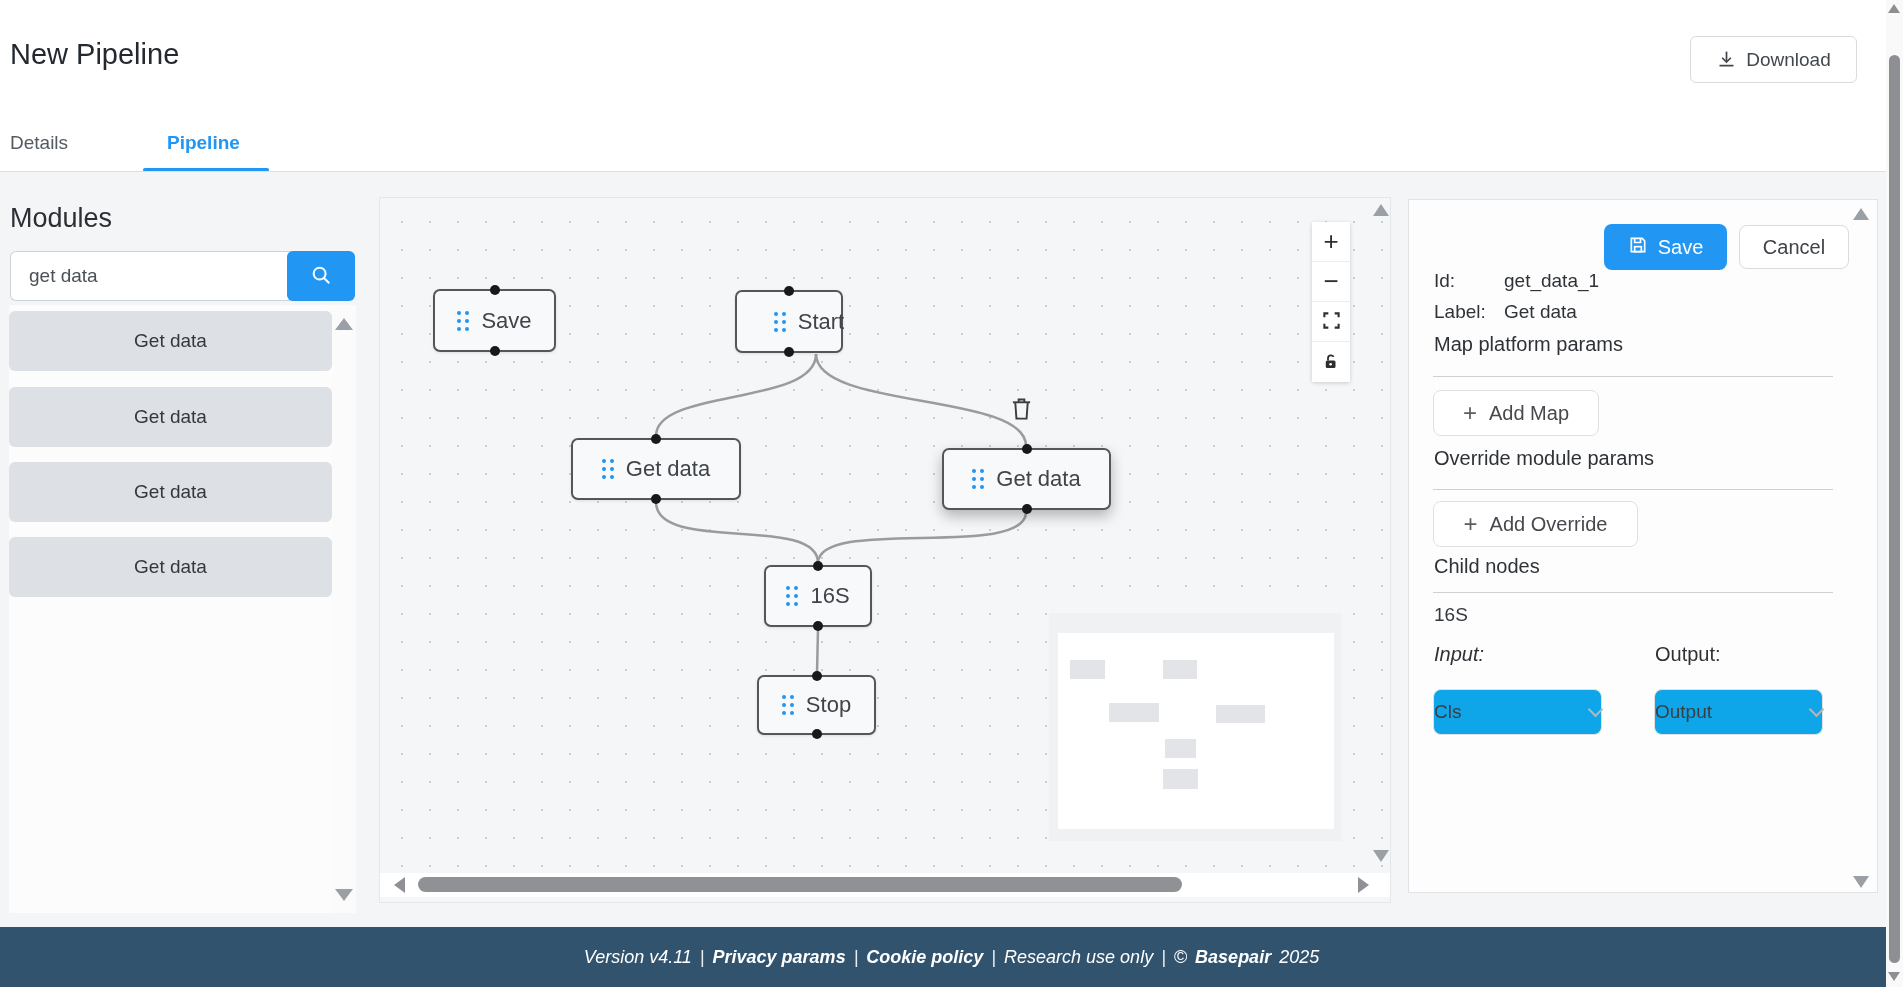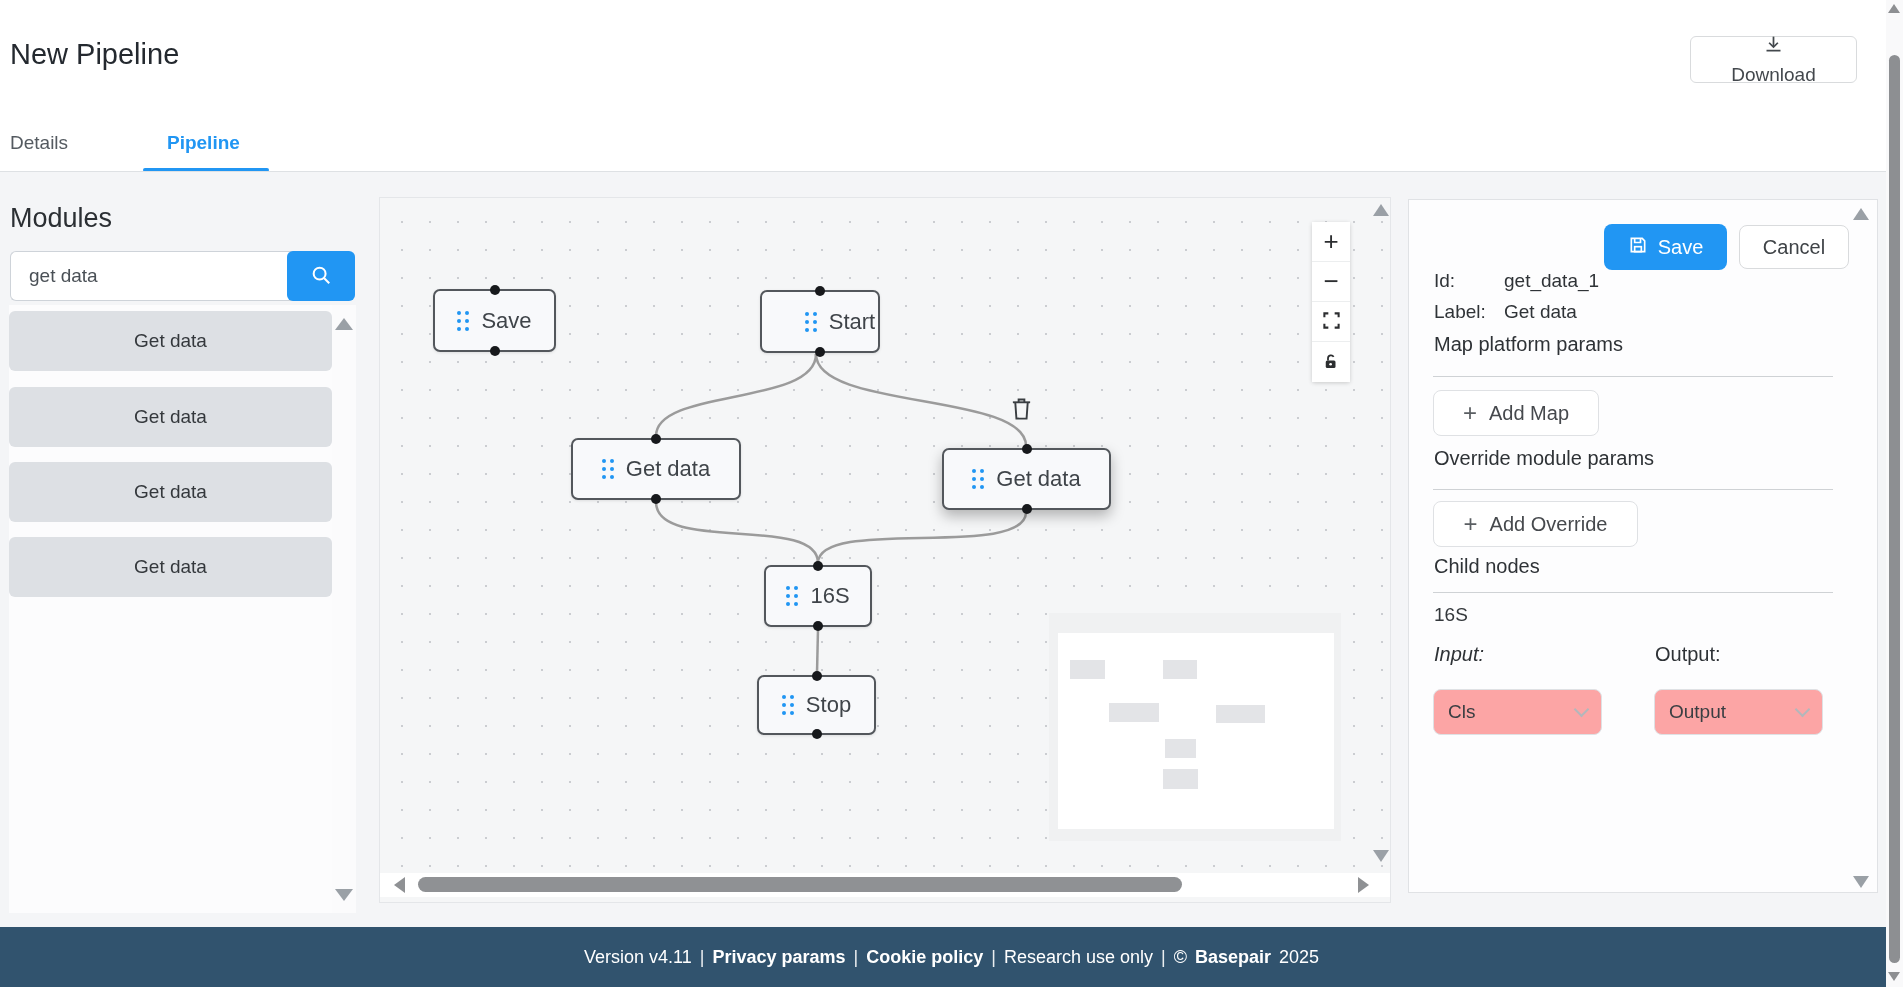--- a/index.html
+++ b/index.html
@@ -4,21 +4,21 @@
 <style>
   * { box-sizing: border-box; margin: 0; padding: 0; }
   html,body { width:1903px; height:987px; }
   body { font-family: "Liberation Sans", sans-serif; background:#fff; overflow:hidden; }
   #page { position:relative; width:1903px; height:987px; background:#fff; }
 
   
   .page-title { position:absolute; left:10px; top:38px; font-size:29px; color:#24292f; font-weight:400; }
   .download-btn { position:absolute; left:1690px; top:36px; width:167px; height:47px;
     background:#fff; border:1px solid #d9dbdd; border-radius:6px; display:flex; align-items:center;
-    justify-content:center; gap:9px; font-size:19px; color:#43484d; cursor:pointer;flex-direction:column; }
+    justify-content:center; gap:9px; font-size:19px; color:#43484d; cursor:pointer; }
   .download-btn svg { display:block; }
 
   
   .tabs-border { position:absolute; left:0; top:171px; width:1903px; height:1px; background:#dee1e4; }
   .tab { position:absolute; top:132px; font-size:19px; color:#545a60; cursor:pointer; }
   .tab-details { left:10px; }
   .tab-pipeline { left:167px; color:#2196f3; font-weight:700; }
   .tab-underline { position:absolute; left:143px; top:168px; width:126px; height:4px; background:#2196f3; border-radius:2px; }
 
   
@@ -53,21 +53,21 @@
     display:flex; align-items:center; justify-content:center; gap:12px;
     box-shadow:0 1px 3px rgba(0,0,0,.10); cursor:grab; }
   .node.selected { box-shadow:0 6px 14px rgba(0,0,0,.28); }
   .node-label { font-size:22px; color:#3f4449; }
   .node::before, .node::after { content:""; position:absolute; left:50%; width:10px; height:10px;
     margin-left:-5px; background:#17191c; border-radius:50%; }
   .node::before { top:-6px; } .node::after { bottom:-6px; }
   .handle { display:grid; grid-template-columns:4px 4px; grid-auto-rows:4px; gap:4px; cursor:grab; }
   .handle i { width:4px; height:4px; border-radius:50%; background:#2196f3; }
   .n-save  { left:53px;  top:91px;  width:123px; height:63px; }
-  .n-start { left:380px; top:92px;  width:120px; height:63px;padding-left:40px; }
+  .n-start { left:355px; top:92px;  width:108px; height:63px;padding-left:40px; }
   .n-gdl   { left:191px; top:240px; width:170px; height:62px; }
   .n-gdr   { left:562px; top:250px; width:169px; height:62px; }
   .n-16s   { left:384px; top:367px; width:108px; height:62px; }
   .n-stop  { left:377px; top:477px; width:119px; height:60px; }
   .trash { position:absolute; left:630px; top:198px; cursor:pointer; }
 
   .zoom-toolbar { position:absolute; left:932px; top:24px; width:38px; background:#fff;
     box-shadow:0 1px 4px rgba(0,0,0,.18); border-radius:2px; }
   .zoom-btn { width:38px; height:40px; display:flex; align-items:center; justify-content:center;
     border-bottom:1px solid #eceeef; cursor:pointer; font-size:26px; color:#2c2e30; background:#fff; }
@@ -109,41 +109,41 @@
   .d1 { top:176px; } .d2 { top:289px; } .d3 { top:392px; }
   .add-btn { position:absolute; left:24px; height:46px; background:#fff; border:1px solid #dfe1e4;
     border-radius:8px; font-size:20px; color:#46494d; display:flex; align-items:center; justify-content:center;
     gap:12px; cursor:pointer; font-family:"Liberation Sans",sans-serif; }
   .add-map { top:190px; width:166px; }
   .add-override { top:301px; width:205px; }
   .plus-glyph { font-size:24px; color:#5a5e62; font-weight:400; line-height:1; }
   .child-name { position:absolute; left:25px; top:404px; font-size:19px; color:#33373b; }
   .io-label { position:absolute; top:443px; font-size:20px; color:#2e3236; }
   .io-input { left:25px;font-style:italic; } .io-output { left:246px; }
-  .select-box { position:absolute; top:489px; width:169px; height:46px; background:#fca5a5; border:1px solid #dfe1e4;
-    border-radius:8px; display:flex; align-items:center; padding:0 14px; font-size:19px; color:#3a3e42;
+  .select-box { position:absolute; top:489px; width:169px; height:46px; background:#0ea5e9; border:1px solid #dfe1e4;
+    border-radius:8px; display:flex; align-items:center; padding:0 0; font-size:19px; color:#3a3e42;
     justify-content:space-between; cursor:pointer; }
   .sel-input { left:24px; } .sel-output { left:245px; }
   .chevron { width:11px; height:11px; border-right:2px solid #b3b7bb; border-bottom:2px solid #b3b7bb;
     transform:rotate(45deg); margin-top:-5px; }
   .panel-arrow-up { position:absolute; right:8px; top:8px; }
   .panel-arrow-down { position:absolute; right:8px; top:676px; }
   .panel-arrow-up .tri-up, .panel-arrow-down .tri-down { border-left-width:8px; border-right-width:8px; border-bottom-color:#9aa0a6; border-top-color:#9aa0a6; }
 
   
   .page-scrollbar { position:absolute; right:0; top:0; width:17px; height:987px; background:#f9f9fa; }
   .ps-thumb { position:absolute; left:3px; top:55px; width:11px; height:908px; background:#8d8f92; border-radius:6px; cursor:grab; }
   .ps-up { position:absolute; left:2px; top:4px; }
   .ps-down { position:absolute; left:2px; top:972px; }
   .ps-up .tri-up { border-left-width:6px; border-right-width:6px; border-bottom:9px solid #8d8f92; }
   .ps-down .tri-down { border-left-width:6px; border-right-width:6px; border-top:9px solid #8d8f92; }
 
   
   .footer { position:absolute; left:0; top:927px; width:1903px; height:60px; background:#31536e;
-    display:flex; align-items:center; justify-content:center; font-size:18px; color:#fff; gap:8px; }
+    display:flex; align-items:center; justify-content:center; font-size:18px; color:#fff; gap:8px;font-style:italic; }
   .footer b { font-weight:700; }
   .footer .sep { opacity:.9; }
   .footer a { color:#fff; text-decoration:none; font-weight:700; cursor:pointer; }
 </style>
 </head>
 <body>
 
 <div id="page">
 
   <div class="page-title">New Pipeline</div>

